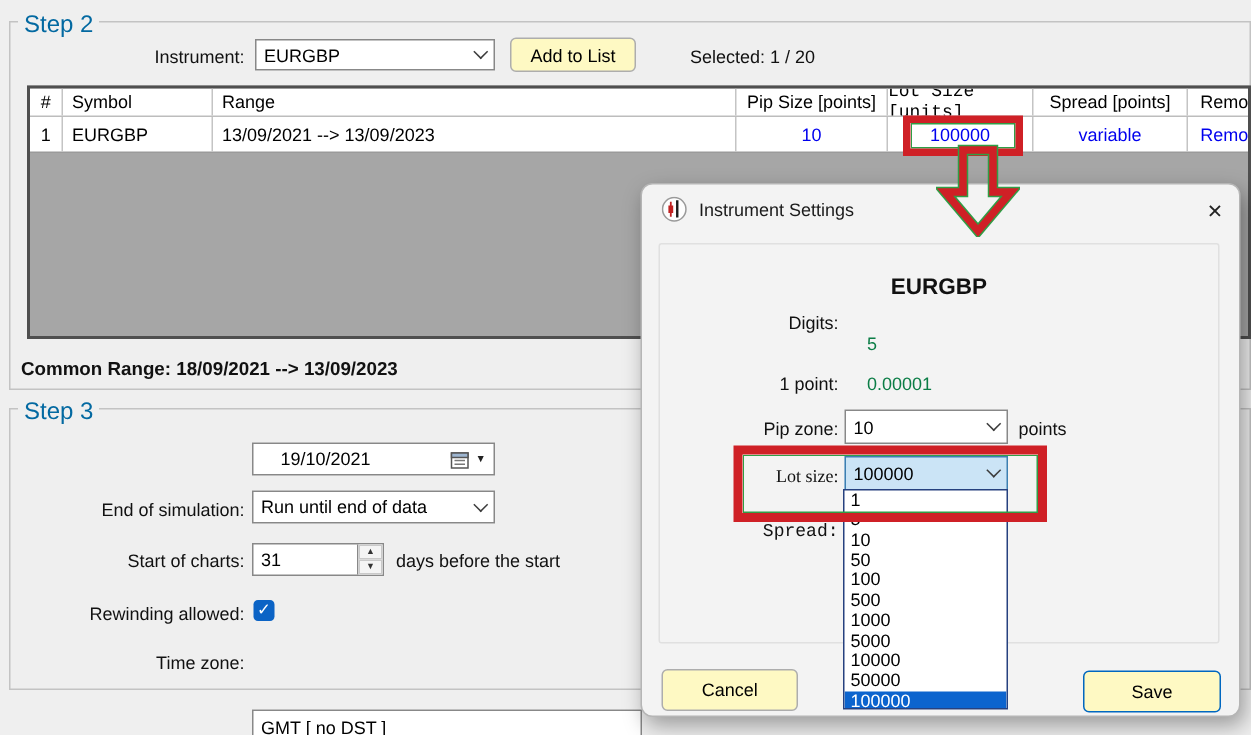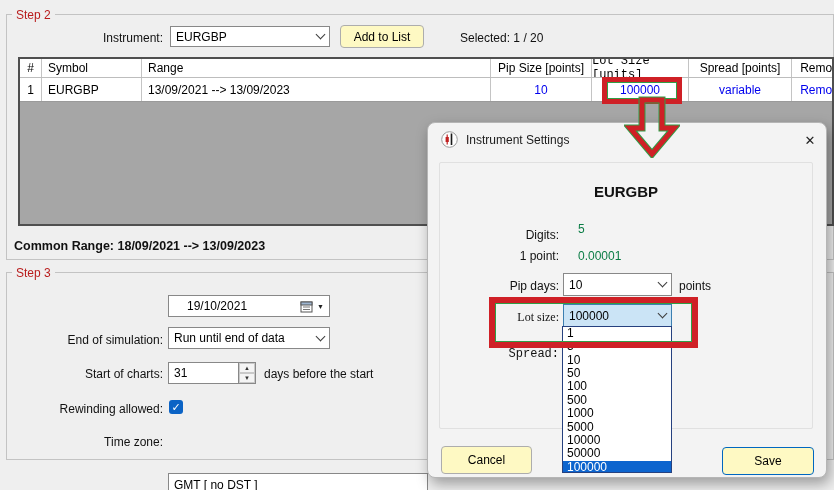--- a/index.html
+++ b/index.html
@@ -1,20 +1,20 @@
 <!DOCTYPE html>
 <html><head>
 <meta charset="utf-8">
 <style>
   * { margin:0; padding:0; box-sizing:border-box; }
   body { font-family:"Liberation Sans", sans-serif; font-size:12px; color:#000; }
   #app { position:relative; width:834px; height:490px; background:#efefef; overflow:hidden; }
 
   .group { position:absolute; border:1px solid #c3c3c3; background:transparent; }
-  .group-label { position:absolute; background:#efefef; padding:0 4px; font-size:12px; color:#b91c1c; }
+  .group-label { position:absolute; background:#efefef; padding:0 4px; font-size:16px; color:#0369a1; }
 
   .lbl { position:absolute; color:#111; white-space:nowrap; }
   .lbl.r { text-align:right; }
 
   .field, .combo { position:absolute; background:#fff; border:1px solid #888; display:flex; align-items:center; padding:0 5px; white-space:nowrap; }
   .combo { justify-content:space-between; }
   .chev { width:7px; height:7px; border-right:1.5px solid #3c3c3c; border-bottom:1.5px solid #3c3c3c; transform:rotate(45deg); margin-top:-4px; flex:0 0 auto; }
 
   .btn { position:absolute; background:#fef9c3; border:1px solid #adadad; border-radius:4px; display:flex; align-items:center; justify-content:center; font-size:12px; cursor:default; }
 
@@ -132,27 +132,27 @@
       <line x1="6.2" y1="3.5" x2="6.2" y2="13.5" stroke="#c02020" stroke-width="1.2"></line>
       <rect x="4.6" y="6" width="3.2" height="5" fill="#c02020"></rect>
     </svg>
     <div class="lbl" style="left:38px; top:10px; color:#1b1b1b;">Instrument Settings</div>
     <div style="position:absolute; left:371px; top:6px; width:22px; height:22px; display:flex; align-items:center; justify-content:center; font-size:13px; color:#222;">✕</div>
 
     <div class="panel"></div>
 
     <div class="lbl" style="left:11px; top:60px; width:374px; text-align:center; font-weight:bold; font-size:15px;">EURGBP</div>
 
-    <div class="lbl r" style="left:0; top:105px; width:131px;padding-left:24px;">Digits:</div>
+    <div class="lbl r" style="left:0; top:85px; width:131px;padding-left:24px;">Digits:</div>
     <div class="lbl green" style="left:150px; top:99px;">5</div>
 
     <div class="lbl r" style="left:0; top:126px; width:131px;">1 point:</div>
     <div class="lbl green" style="left:150px; top:126px;">0.00001</div>
 
-    <div class="lbl r" style="left:0; top:156px; width:131px;">Pip days:</div>
+    <div class="lbl r" style="left:0; top:156px; width:131px;">Pip zone:</div>
     <div class="combo" style="left:135px; top:150px; width:109px; height:23px;">
       <span>10</span>
       <span class="chev"></span>
     </div>
     <div class="lbl" style="left:251px; top:156px;">points</div>
 
     <div class="lbl r" style="left:0; top:187px; width:131px;font-family:Liberation Serif, serif;">Lot size:</div>
     <div class="combo" style="left:135px; top:181px; width:109px; height:23px; background:#cbe4f6; border:1px solid #3c7fb1;">
       <span>100000</span>
       <span class="chev"></span>

